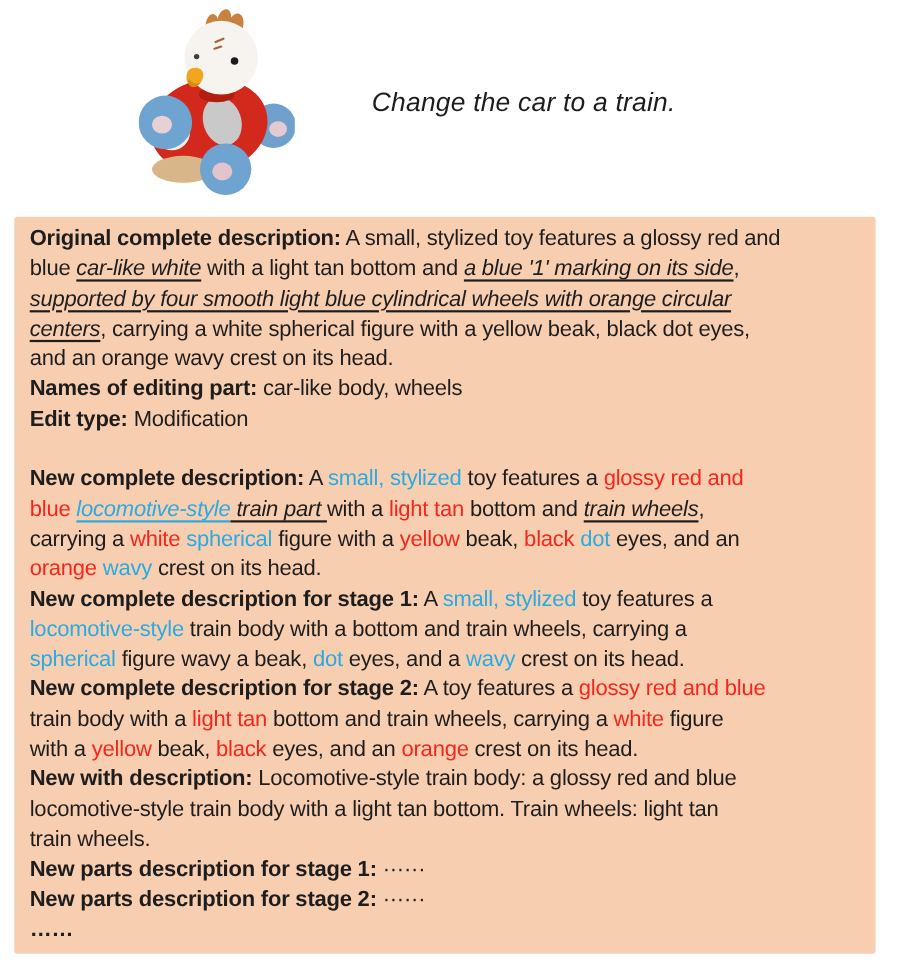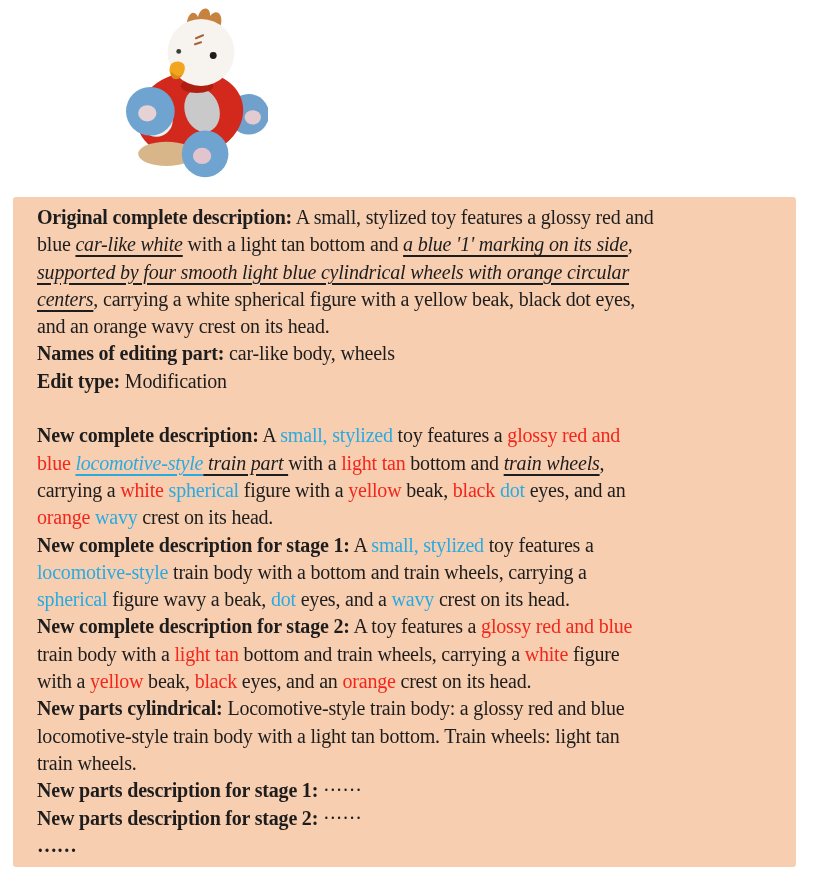--- a/index.html
+++ b/index.html
@@ -8,21 +8,21 @@
     font-family:"Liberation Sans",sans-serif;overflow:hidden;
   }
   .toy{position:absolute;left:126px;top:4px;width:142px;height:176px;}
   .instruction{
     position:absolute;left:338px;top:80px;width:320px;
     font-style:italic;font-size:24px;color:#1c1c1c;letter-spacing:0.2px;
   }
   .desc-box{
     position:absolute;left:13px;top:197px;width:783px;height:670px;
     background:var(--boxbg,#F8CEB1);border-radius:3px;
-    padding:7px 24px;box-sizing:border-box;overflow:hidden;font-family:Liberation Serif, serif;
+    padding:7px 14px;box-sizing:border-box;overflow:hidden;
   }
   .line{
     font-size:20px;line-height:27.3px;min-height:27.3px;
     white-space:pre-wrap;color:#1d1d1d;letter-spacing:-0.2px;
   }
   .seg-n{}
   .seg-b{font-weight:bold;}
   .seg-red{color:var(--red,#F3261B);}
   .seg-cyan{color:var(--cyan,#29ABE2);text-align:center;}
   .seg-iu{
@@ -69,41 +69,42 @@
       <path d="M45,66 C48,70 53,72 56,68 C54,73 49,75 46,72 C44,70 44,68 45,66 Z" fill="#D98A12"></path>
 
       <circle cx="24" cy="105" r="24" fill="#6FA4D0"></circle>
       <ellipse cx="21" cy="107" rx="9" ry="8" fill="#E6D2D4"></ellipse>
 
       <circle cx="78" cy="147" r="23" fill="#6FA4D0"></circle>
       <ellipse cx="75" cy="149" rx="9" ry="8" fill="#E2C4CE"></ellipse>
     </svg>
   </div>
 
+  <div class="instruction">Change the car to a train.</div>
 
   <div class="desc-box">
       <div class="line"><span class="seg-b">Original complete description:</span><span class="seg-n"> A small, stylized toy features a glossy red and</span></div>
       <div class="line"><span class="seg-n">blue </span><span class="seg-iu">car-like white</span><span class="seg-n"> with a light tan bottom and </span><span class="seg-iu">a blue '1' marking on its side</span><span class="seg-n">,</span></div>
       <div class="line"><span class="seg-iu">supported by four smooth light blue cylindrical wheels with orange circular</span></div>
       <div class="line"><span class="seg-iu">centers</span><span class="seg-n">, carrying a white spherical figure with a yellow beak, black dot eyes,</span></div>
       <div class="line"><span class="seg-n">and an orange wavy crest on its head.</span></div>
       <div class="line"><span class="seg-b">Names of editing part:</span><span class="seg-n"> car-like body, wheels</span></div>
       <div class="line"><span class="seg-b">Edit type:</span><span class="seg-n"> Modification</span></div>
       <div class="line">&nbsp;</div>
       <div class="line"><span class="seg-b">New complete description:</span><span class="seg-n"> A </span><span class="seg-cyan">small, stylized</span><span class="seg-n"> toy features a </span><span class="seg-red">glossy red and</span></div>
       <div class="line"><span class="seg-red">blue </span><span class="seg-cyan_iu">locomotive-style</span><span class="seg-iu"> train part </span><span class="seg-n">with a </span><span class="seg-red">light tan</span><span class="seg-n"> bottom and </span><span class="seg-iu">train wheels</span><span class="seg-n">,</span></div>
       <div class="line"><span class="seg-n">carrying a </span><span class="seg-red">white</span><span class="seg-n"> </span><span class="seg-cyan">spherical</span><span class="seg-n"> figure with a </span><span class="seg-red">yellow</span><span class="seg-n"> beak, </span><span class="seg-red">black</span><span class="seg-n"> </span><span class="seg-cyan">dot</span><span class="seg-n"> eyes, and an</span></div>
       <div class="line"><span class="seg-red">orange</span><span class="seg-n"> </span><span class="seg-cyan">wavy</span><span class="seg-n"> crest on its head.</span></div>
       <div class="line"><span class="seg-b">New complete description for stage 1:</span><span class="seg-n"> A </span><span class="seg-cyan">small, stylized</span><span class="seg-n"> toy features a</span></div>
       <div class="line"><span class="seg-cyan">locomotive-style</span><span class="seg-n"> train body with a bottom and train wheels, carrying a</span></div>
       <div class="line"><span class="seg-cyan">spherical</span><span class="seg-n"> figure wavy a beak, </span><span class="seg-cyan">dot</span><span class="seg-n"> eyes, and a </span><span class="seg-cyan">wavy</span><span class="seg-n"> crest on its head.</span></div>
       <div class="line"><span class="seg-b">New complete description for stage 2:</span><span class="seg-n"> A toy features a </span><span class="seg-red">glossy red and blue</span></div>
       <div class="line"><span class="seg-n">train body with a </span><span class="seg-red">light tan</span><span class="seg-n"> bottom and train wheels, carrying a </span><span class="seg-red">white</span><span class="seg-n"> figure</span></div>
       <div class="line"><span class="seg-n">with a </span><span class="seg-red">yellow</span><span class="seg-n"> beak, </span><span class="seg-red">black</span><span class="seg-n"> eyes, and an </span><span class="seg-red">orange</span><span class="seg-n"> crest on its head.</span></div>
-      <div class="line"><span class="seg-b">New parts cylindrical:</span><span class="seg-n"> Locomotive-style train body: a glossy red and blue</span></div>
+      <div class="line"><span class="seg-b">New with description:</span><span class="seg-n"> Locomotive-style train body: a glossy red and blue</span></div>
       <div class="line"><span class="seg-n">locomotive-style train body with a light tan bottom. Train wheels: light tan</span></div>
       <div class="line"><span class="seg-n">train wheels.</span></div>
       <div class="line"><span class="seg-b">New parts description for stage 1:</span><span class="seg-n"> ······</span></div>
       <div class="line"><span class="seg-b">New parts description for stage 2:</span><span class="seg-n"> ······</span></div>
       <div class="line"><span class="seg-b">……</span></div>
     </div>
 
 </div>
 
 </body></html>

